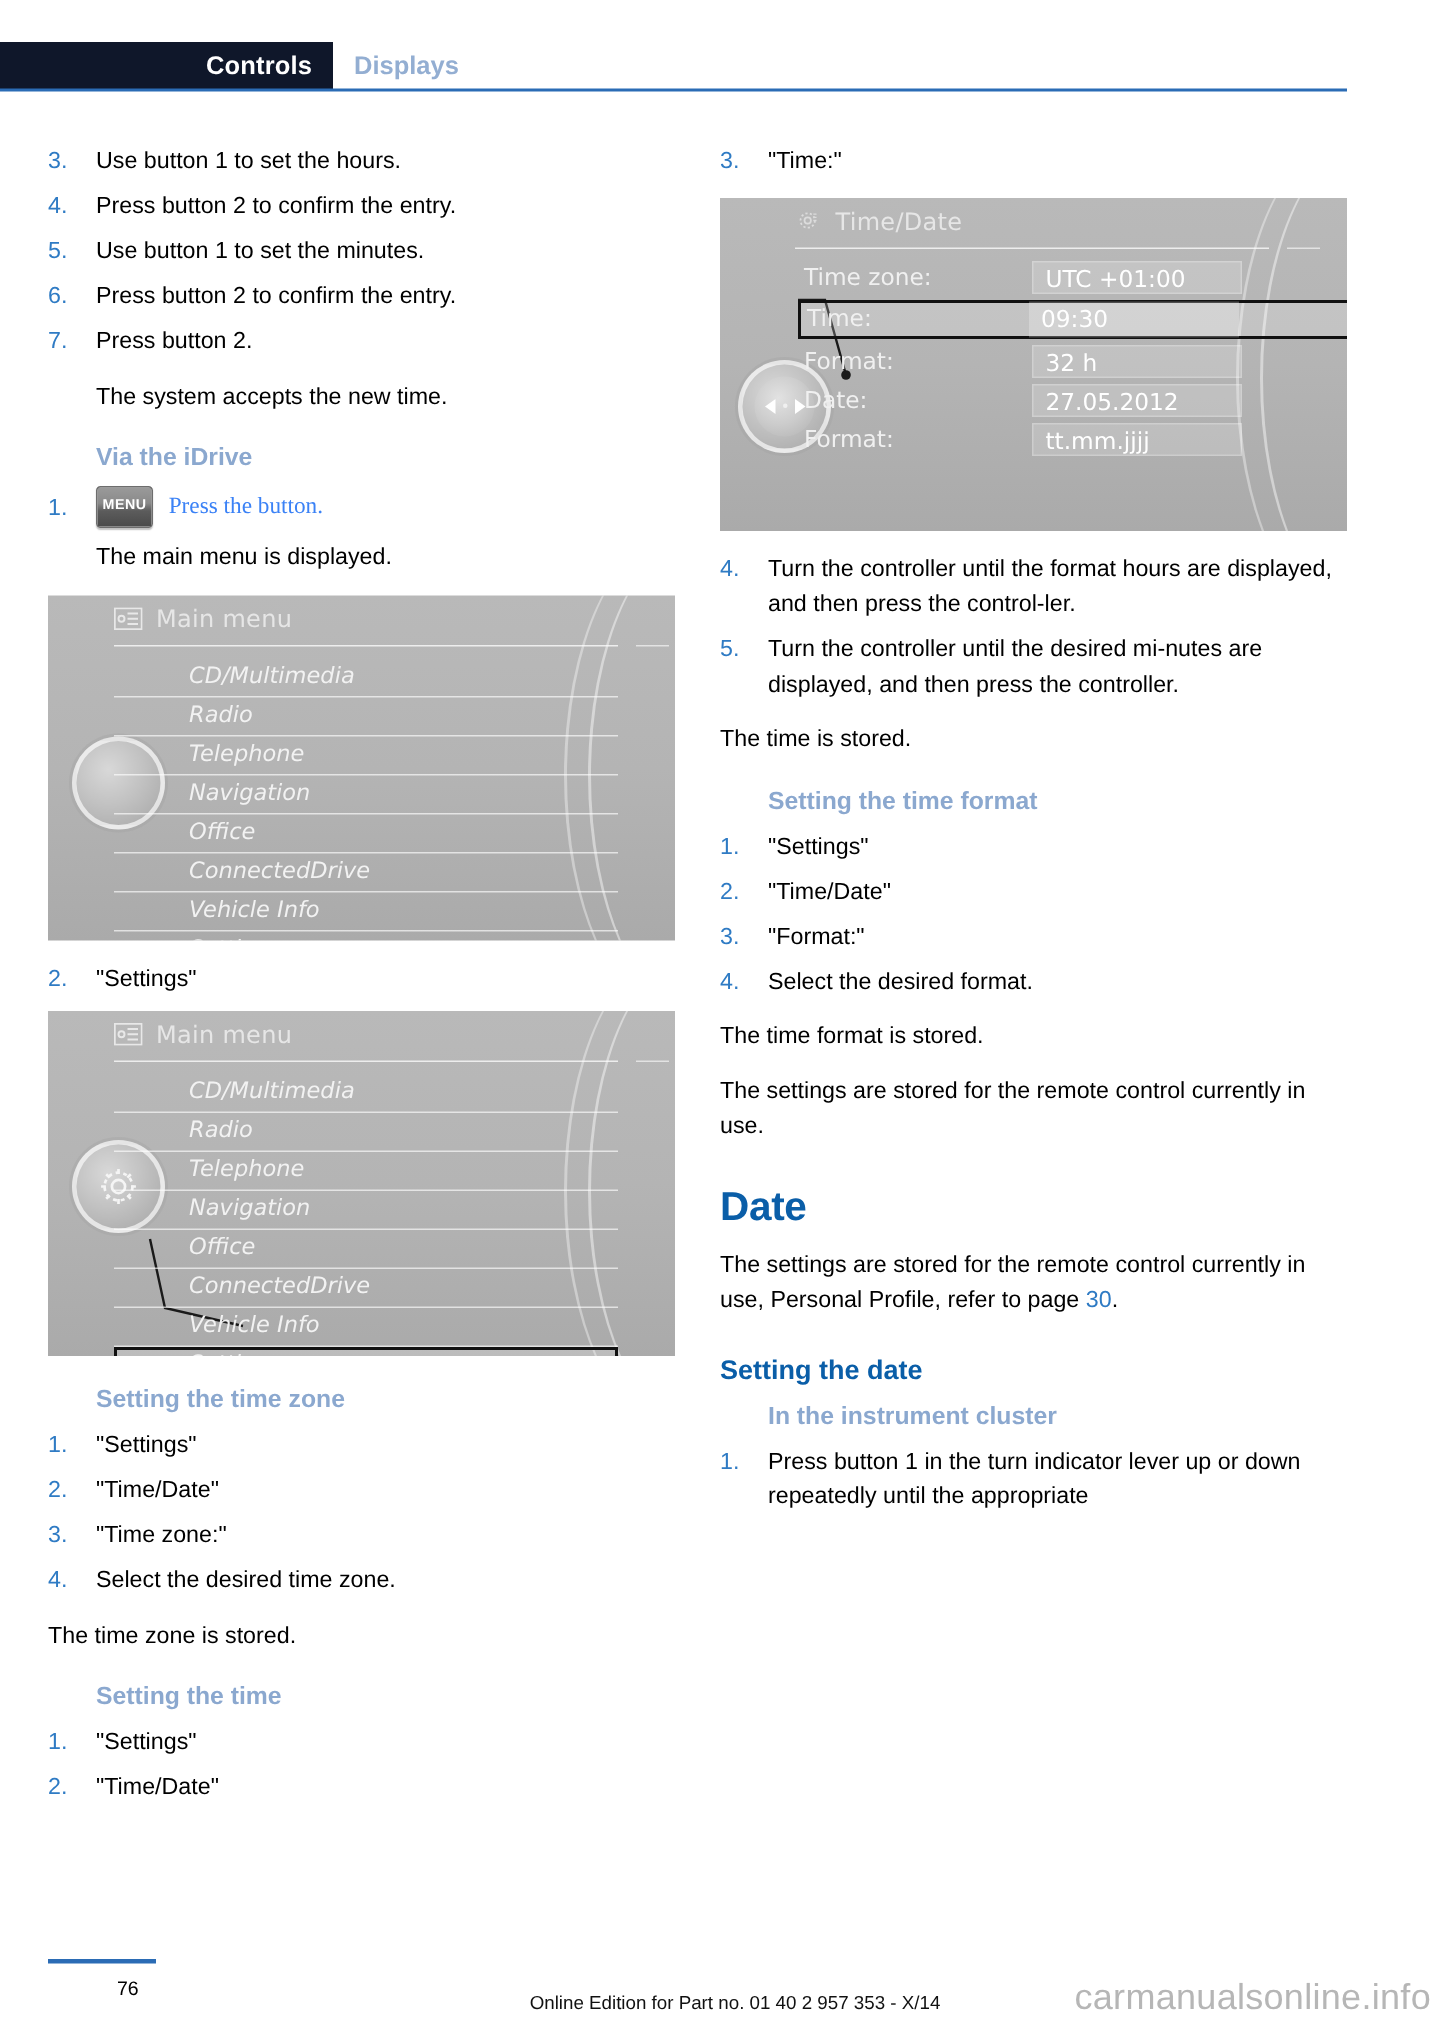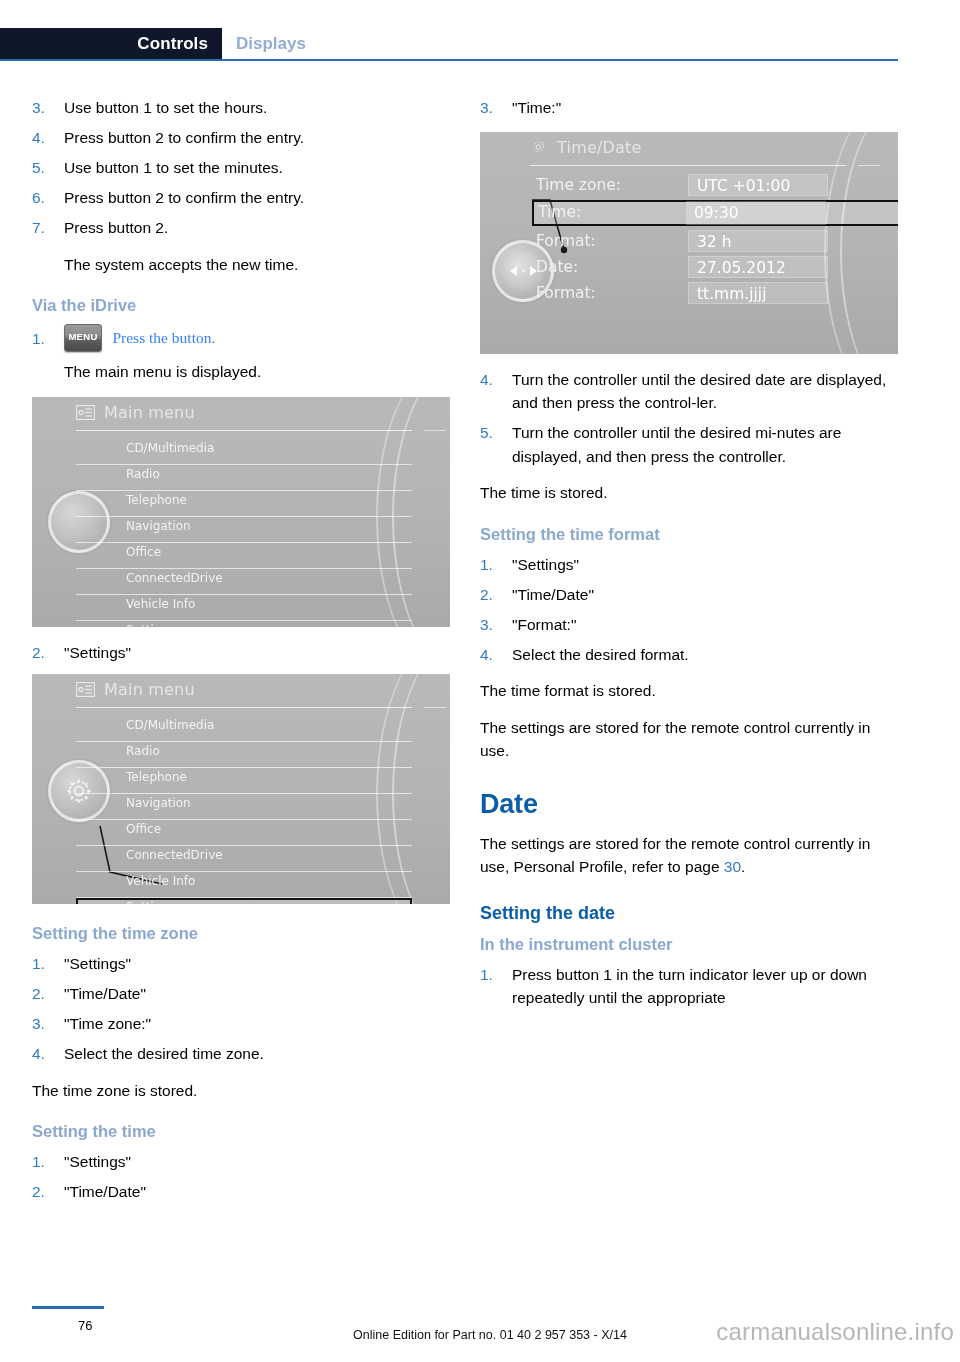--- a/index.html
+++ b/index.html
@@ -106,20 +106,21 @@
     color: #0a5ea8;
     margin-top: 24px;
     margin-bottom: 11px;
   }
   h3.h-light {
     font-size: 16.5px;
     font-weight: bold;
     color: #8ba8cf;
     margin-top: 20px;
     margin-bottom: 9px;
+    margin-left: 32px;
   }
   h3.h-light.first { margin-top: 4px; }
 
   .pageref { color: #2f7bc4; }
 
   
   .menu-btn-row {
     position: relative;
     padding-left: 32px;
     margin-bottom: 2px;
@@ -220,22 +221,23 @@
   
   .mrow {
     position: absolute;
     left: 44px;
     width: 336px;
     height: 26px;
   }
   .mrow .mlabel {
     position: absolute;
     left: 50px; top: 2px;
-    font-size: 12px;
+    font-size: 15px;
     color: #f2f2f2;
+    font-style: italic;
   }
   .mrow .mline {
     position: absolute;
     left: 0; bottom: 0;
     width: 100%;
     height: 1px;
     background: rgba(255,255,255,0.65);
   }
   .mrow.selected {
     border: 2px solid #111111;
@@ -603,21 +605,21 @@
 
     <div class="tdrow" style="top:150px">
       <span class="tdlabel">Format:</span>
       <span class="tdvalue">
           <span>tt.mm.jjjj</span>
         </span>
     </div>
   </div>
 
   <ul class="olist">
-    <li><span class="num">4.</span><span>Turn the controller until the desired date are displayed, and then press the control-ler.</span></li>
+    <li><span class="num">4.</span><span>Turn the controller until the format hours are displayed, and then press the control-ler.</span></li>
     <li><span class="num">5.</span><span>Turn the controller until the desired mi-nutes are displayed, and then press the controller.</span></li>
   </ul>
   <div class="para">The time is stored.</div>
 
   <h3 class="h-light">Setting the time format</h3>
   <ul class="olist">
     <li><span class="num">1.</span><span>"Settings"</span></li>
     <li><span class="num">2.</span><span>"Time/Date"</span></li>
     <li><span class="num">3.</span><span>"Format:"</span></li>
     <li><span class="num">4.</span><span>Select the desired format.</span></li>

